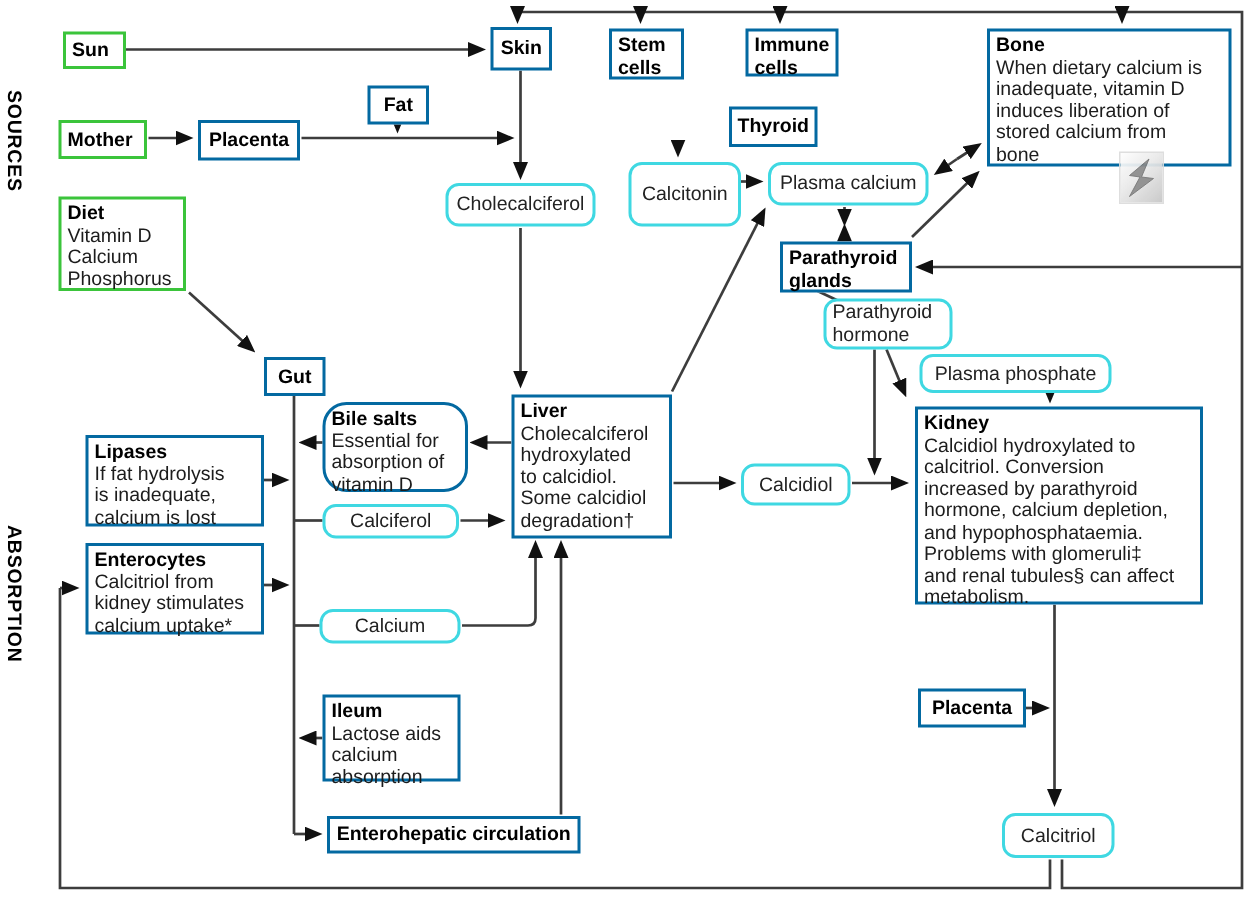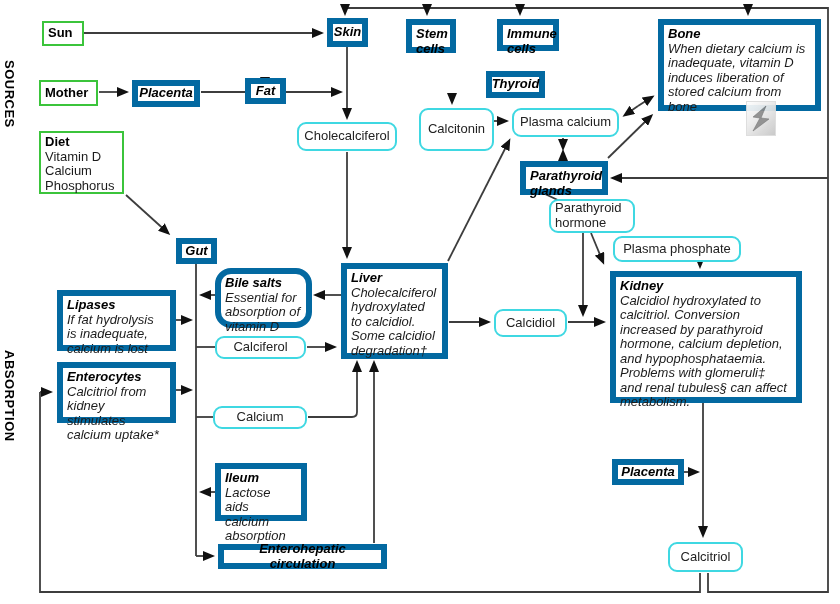--- a/index.html
+++ b/index.html
@@ -4,21 +4,21 @@
 <style>
   html,body{margin:0;padding:0;background:#fff;}
   .stage{position:relative;width:840px;height:604px;background:#ffffff;overflow:hidden;
          font-family:"Liberation Sans","DejaVu Sans",sans-serif;color:#111;}
   svg.wires{position:absolute;left:0;top:0;z-index:1;}
   .node{position:absolute;z-index:2;background:#fff;box-sizing:border-box;
         font-size:13px;line-height:1.12;padding:2px 4px;white-space:pre-line;}
   .node .t{font-weight:bold;display:block;color:#000;}
   .node .b{display:block;color:#1c1c1c;}
   .g{border:2px solid #3bc43b;}
-  .r{border:6px solid #0369a1;font-style:italic;}
+  .r{border:2px solid #0369a1;}
   .c{border:2px solid #3fd8e2;border-radius:9px;display:flex;align-items:center;justify-content:center;text-align:center;color:#222;}
   .single{display:flex;align-items:center;}
   .ctr{justify-content:center;text-align:center;}
   .sidelabel{position:absolute;z-index:2;font-weight:bold;font-size:13px;letter-spacing:.5px;
              writing-mode:vertical-rl;color:#000;}
   .watermark{position:absolute;z-index:3;width:28px;height:33px;opacity:.93;
              background:linear-gradient(135deg,#fefefe 0%,#e9e9e9 45%,#c6c6c6 100%);
              border:1px solid #dcdcdc;display:flex;align-items:center;justify-content:center;}
 </style>
 </head>
@@ -84,21 +84,21 @@
   <div class="sidelabel" style="left:2px;top:60px;height:72px;">SOURCES</div>
   <div class="sidelabel" style="left:2px;top:350px;height:100px;">ABSORPTION</div>
 
   <div class="node g single" style="left:42px;top:21px;width:42px;height:25px;"><span class="t">Sun</span></div>
   <div class="node g single" style="left:39px;top:80px;width:59px;height:26px;"><span class="t">Mother</span></div>
   <div class="node g" style="left:39px;top:131px;width:85px;height:63px;"><span class="t">Diet</span><span class="b">Vitamin D
 Calcium
 Phosphorus</span></div>
 
   <div class="node r single ctr" style="left:132px;top:80px;width:68px;height:27px;"><span class="t">Placenta</span></div>
-  <div class="node r single ctr" style="left:245px;top:57px;width:41px;height:26px;margin-top:21px;"><span class="t">Fat</span></div>
+  <div class="node r single ctr" style="left:245px;top:57px;width:41px;height:26px;"><span class="t">Fat</span></div>
   <div class="node r single ctr" style="left:327px;top:18px;width:41px;height:29px;"><span class="t">Skin</span></div>
   <div class="node r" style="left:406px;top:19px;width:50px;height:34px;"><span class="t">Stem
 cells</span></div>
   <div class="node r" style="left:497px;top:19px;width:62px;height:32px;"><span class="t">Immune
 cells</span></div>
   <div class="node r single ctr" style="left:445px;top:71px;width:59px;height:27px;margin-left:41px;"><span class="t">Thyroid</span></div>
   <div class="node r" style="left:658px;top:19px;width:163px;height:92px;"><span class="t">Bone</span><span class="b">When dietary calcium is
 inadequate, vitamin D
 induces liberation of
 stored calcium from

